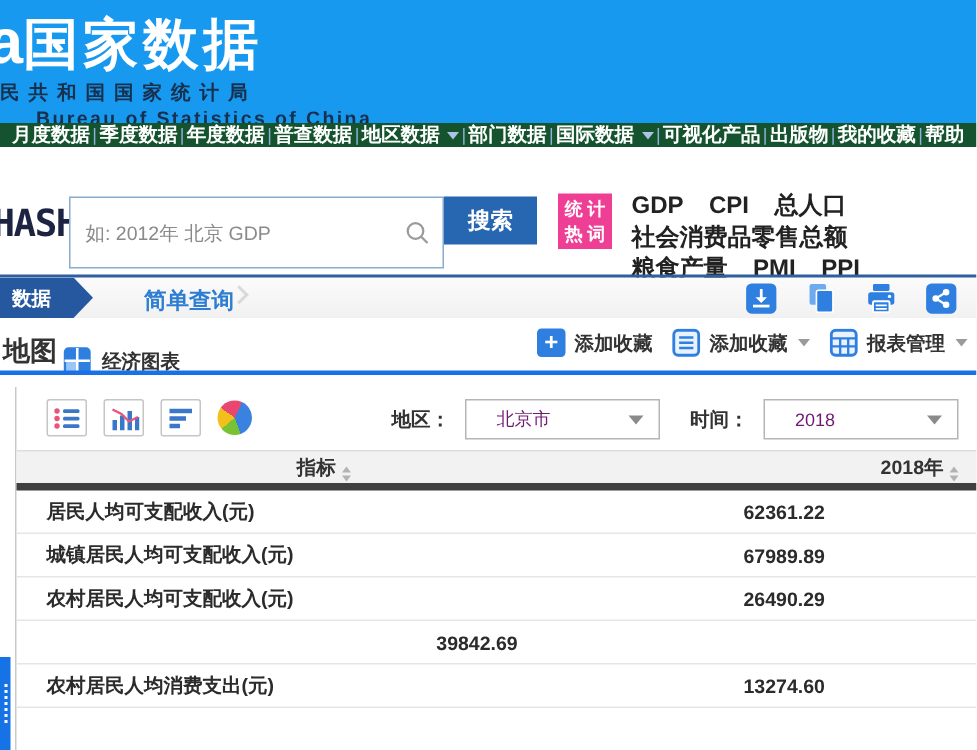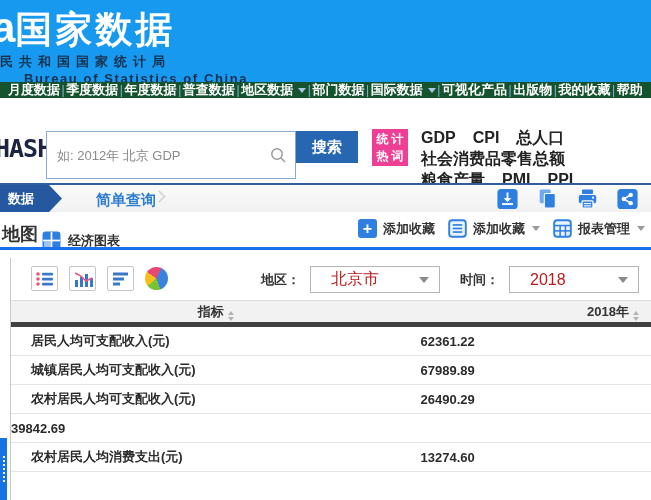--- a/index.html
+++ b/index.html
@@ -80,37 +80,37 @@
   .view-icons { position:absolute; left:20px; top:8px; display:flex; align-items:center; gap:11px; }
   .icon-box { width:27px; height:25px; border:1px solid #c5c5c5; border-radius:2px; background:#fff;
     display:flex; align-items:center; justify-content:center; cursor:pointer; }
   .pie-icon { width:23px; height:23px; border-radius:50%; cursor:pointer;
     background:conic-gradient(from 25deg,#3b82e0 0 135deg,#79c236 135deg 205deg,#f2c01d 205deg 280deg,#e8486f 280deg 360deg); }
   .filters { position:absolute; right:12px; top:8px; display:flex; align-items:center; gap:10px; }
   .filter-label { font-size:13px; font-weight:bold; color:#333; }
   .select-box { width:130px; height:27px; border:1px solid #b5b5b5; background:#fff; display:flex;
     align-items:center; cursor:pointer; margin-right:10px; }
   .select-box:last-child { margin-right:0; }
-  .select-value { flex:1; font-size:16px; color:#b91c1c; padding-left:20px; }
+  .select-value { flex:1; font-size:12px; color:#701a75; padding-left:20px; }
   .select-caret { width:0; height:0; border-left:5px solid transparent; border-right:5px solid transparent;
     border-top:6px solid #8a8a8a; margin-right:10px; }
 
   
   .tbl-header { height:27px; background:#f2f2f2; border-top:1px solid #ddd; border-bottom:5px solid #404040;
     display:flex; align-items:center; font-size:13px; font-weight:bold; color:#333; }
   .th-indicator { width:64%; text-align:center; cursor:pointer; }
   .th-year { flex:1; text-align:right; padding-right:12px; cursor:pointer; }
   .sort { display:inline-flex; flex-direction:column; gap:2px; margin-left:4px; vertical-align:1px; }
   .sort i { display:block; width:0; height:0; border-left:3.5px solid transparent; border-right:3.5px solid transparent; }
   .sort .up { border-bottom:4px solid #b3b3b3; }
   .sort .dn { border-top:4px solid #b3b3b3; }
   .tbl-row { height:29px; display:flex; align-items:center; border-bottom:1px solid #e6e6e6;
     font-size:13px; color:#2b2b2b; }
   .cell-ind { width:64%; padding-left:20px; font-weight:bold; }
-  .cell-val { flex:1; text-align:left; padding-right:26px; font-weight:bold; }
+  .cell-val { flex:1; text-align:center; padding-right:26px; font-weight:bold; }
 
   
   .left-handle { position:absolute; left:0; top:438px; width:7px; height:62px; background:#1673e6;
     cursor:pointer; display:flex; align-items:center; justify-content:center; }
   .left-handle i { display:block; height:26px; border-left:2px dotted #fff; }
 </style>
 </head>
 <body>
 
 <div class="site-header">

